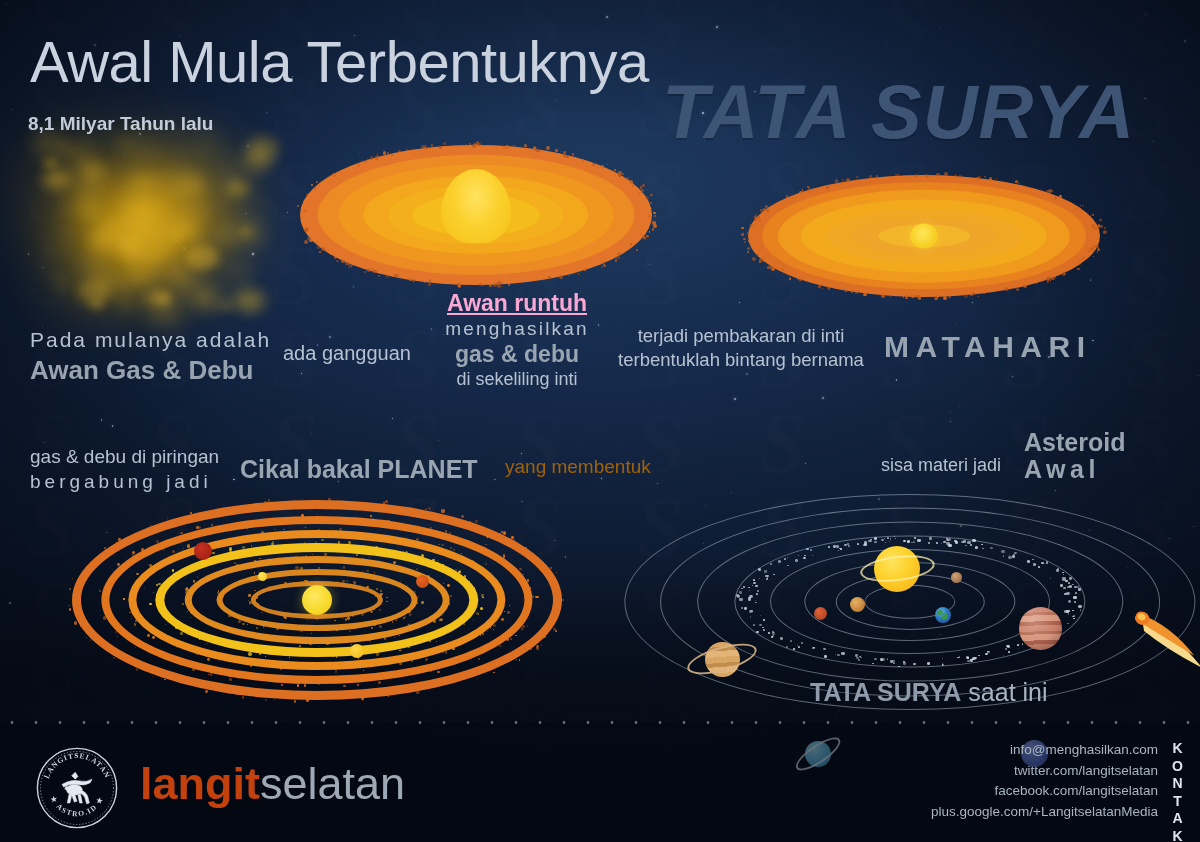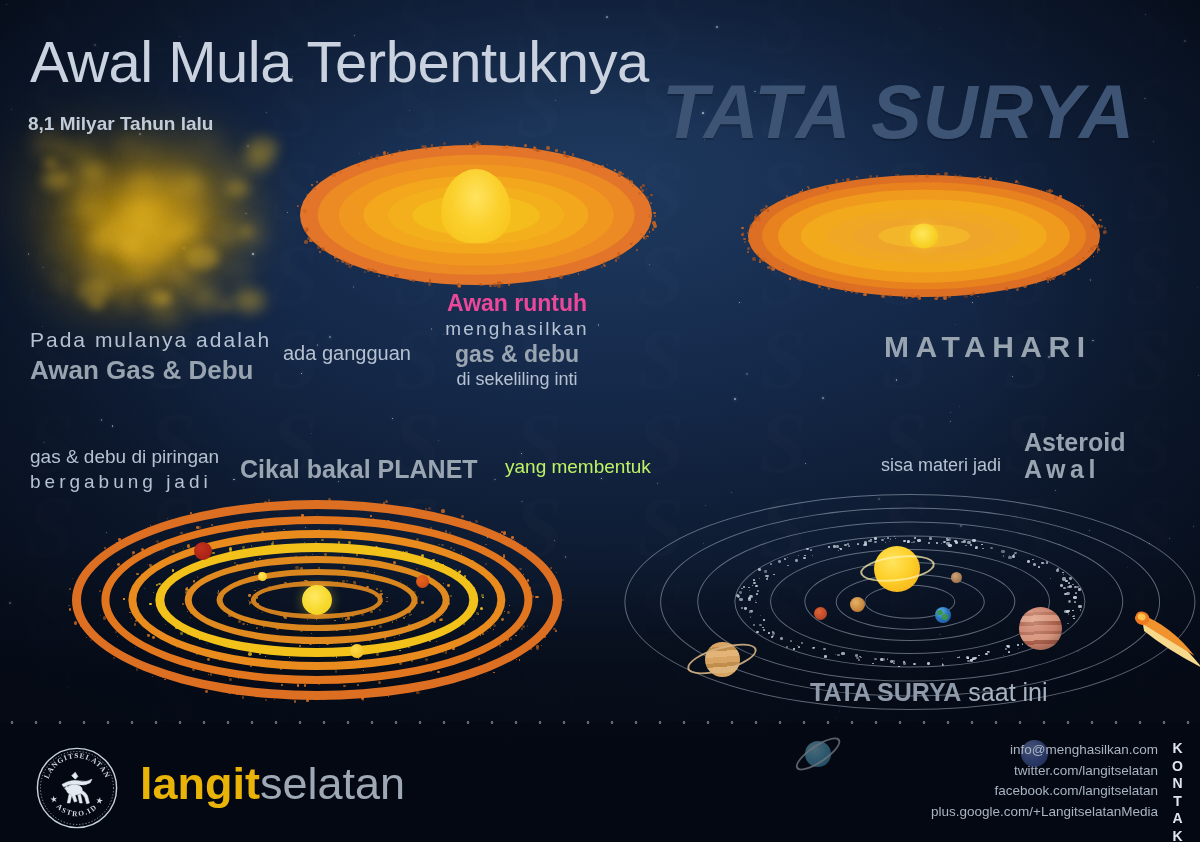--- a/index.html
+++ b/index.html
@@ -70,38 +70,38 @@
   .cap .l1,.cap .l2,.cap .l3,.cap .l4,.cap .l5 { display:block; white-space:pre; }
 
   
   #cap-cloud { left:30px; top:328px; }
   #cap-cloud .l1 { font-size:21px; font-weight:300; letter-spacing:2.0px; color:#b6c2d1; }
   #cap-cloud .l2 { font-size:26px; font-weight:700; color:#98a3b0; margin-top:3px; }
 
   #cap-gangguan { left:283px; top:342px; font-size:20px; font-weight:300; color:#b6c2d1; }
 
   #cap-piringan { left:428px; top:290px; width:178px; text-align:center; }
-  #cap-piringan .l1 { font-size:23px; font-weight:700; color:#ec4899; }
+  #cap-piringan .l1 { font-size:23px; font-weight:700; color:#f9a8d4;text-decoration:underline; }
   #cap-piringan .l2 { font-size:19px; font-weight:300; letter-spacing:2.2px; color:#b6c2d1; margin-top:1px;}
   #cap-piringan .l3 { font-size:23px; font-weight:700; letter-spacing:3.2px; color:#9aa5b2; margin-top:2px;}
   #cap-piringan .l4 { font-size:23px; font-weight:700; color:#9aa5b2; margin-top:1px;}
   #cap-piringan .l5 { font-size:18px; font-weight:300; color:#b6c2d1; margin-top:1px;}
 
   #cap-bakar { left:610px; top:324px; width:262px; text-align:center; }
   #cap-bakar .l1, #cap-bakar .l2 { font-size:18.5px; font-weight:300; color:#b6c2d1; line-height:1.32; }
 
   #label-matahari { left:884px; top:330px; font-size:30px; font-weight:700; letter-spacing:6.5px; color:#99a4b1; }
 
   
   #cap-gabung { left:30px; top:446px; }
   #cap-gabung .l1 { font-size:19px; font-weight:300; color:#b6c2d1; }
   #cap-gabung .l2 { font-size:19px; font-weight:300; letter-spacing:4px; color:#b6c2d1; margin-top:3px; }
 
   #label-cikal { left:240px; top:455px; font-size:25px; font-weight:700; color:#9aa5b2; }
-  #cap-membentuk { left:505px; top:456px; font-size:19px; font-weight:300; color:#bef264;text-align:center; }
+  #cap-membentuk { left:505px; top:456px; font-size:19px; font-weight:300; color:#a16207;text-align:center; }
   #label-planet { left:672px; top:442px; font-size:31px; font-weight:700; letter-spacing:7px; color:#99a4b1; }
   #cap-sisa { left:881px; top:455px; font-size:18px; font-weight:300; color:#b6c2d1; }
 
   #label-asteroid { left:1024px; top:428px; text-align:left; }
   #label-asteroid .l1 { font-size:25px; font-weight:700; color:#99a4b1; }
   #label-asteroid .l2 { font-size:25px; font-weight:700; letter-spacing:4.5px; color:#99a4b1; margin-top:-2px; }
 
   #label-now { left:810px; top:678px; font-size:25px; }
   #label-now b { font-weight:700; color:#8f9bab; }
   #label-now span { font-weight:300; color:#a8b4c4; }
@@ -133,21 +133,21 @@
   .pring { position:absolute; border-radius:50%; border:2px solid; }
 
   
   #footer-band { position:absolute; left:0; right:0; top:722px; bottom:0; background:rgba(4,8,16,.55); }
   #divider { position:absolute; left:0; right:0; top:721px; height:3px;
     background-image:radial-gradient(circle, #6f7885 1.3px, transparent 1.6px);
     background-size:24px 3px; background-repeat:repeat-x; opacity:.85; }
 
   #logo-seal { position:absolute; left:33px; top:744px; width:88px; height:88px; }
   #wordmark { position:absolute; left:140px; top:758px; font-size:45px; }
-  #wordmark b { font-weight:700; color:#eab308; }
+  #wordmark b { font-weight:700; color:#c2410c; }
   #wordmark span { font-weight:300; color:#9fa9b6; }
 
   #contact { position:absolute; right:42px; top:740px; text-align:right;
     font-size:13.5px; font-weight:300; color:#aab4c2; line-height:1.52; }
   #kontak-tab { position:absolute; right:12px; top:740px; width:20px;
     font-size:14px; font-weight:700; letter-spacing:1px; color:#dfe5ee; text-align:center; line-height:1.25; }
   #kontak-tab span { display:block; }
 </style>
 </head>
 <body>
@@ -1775,20 +1775,22 @@
   <div class="tx" id="cap-gangguan">ada gangguan</div>
 
   <div class="cap" id="cap-piringan">
     <span class="l1">Awan runtuh</span>
     <span class="l2">menghasilkan</span>
     <span class="l4">gas &amp; debu</span>
     <span class="l5">di sekeliling inti</span>
   </div>
 
   <div class="cap" id="cap-bakar">
+    <span class="l1">terjadi pembakaran di inti</span>
+    <span class="l2">terbentuklah bintang bernama</span>
   </div>
 
   <div class="tx" id="label-matahari">MATAHARI</div>
 
   <div class="cap" id="cap-gabung">
     <span class="l1">gas &amp; debu di piringan</span>
     <span class="l2">bergabung jadi</span>
   </div>
 
   <div class="tx" id="label-cikal">Cikal bakal PLANET</div>

